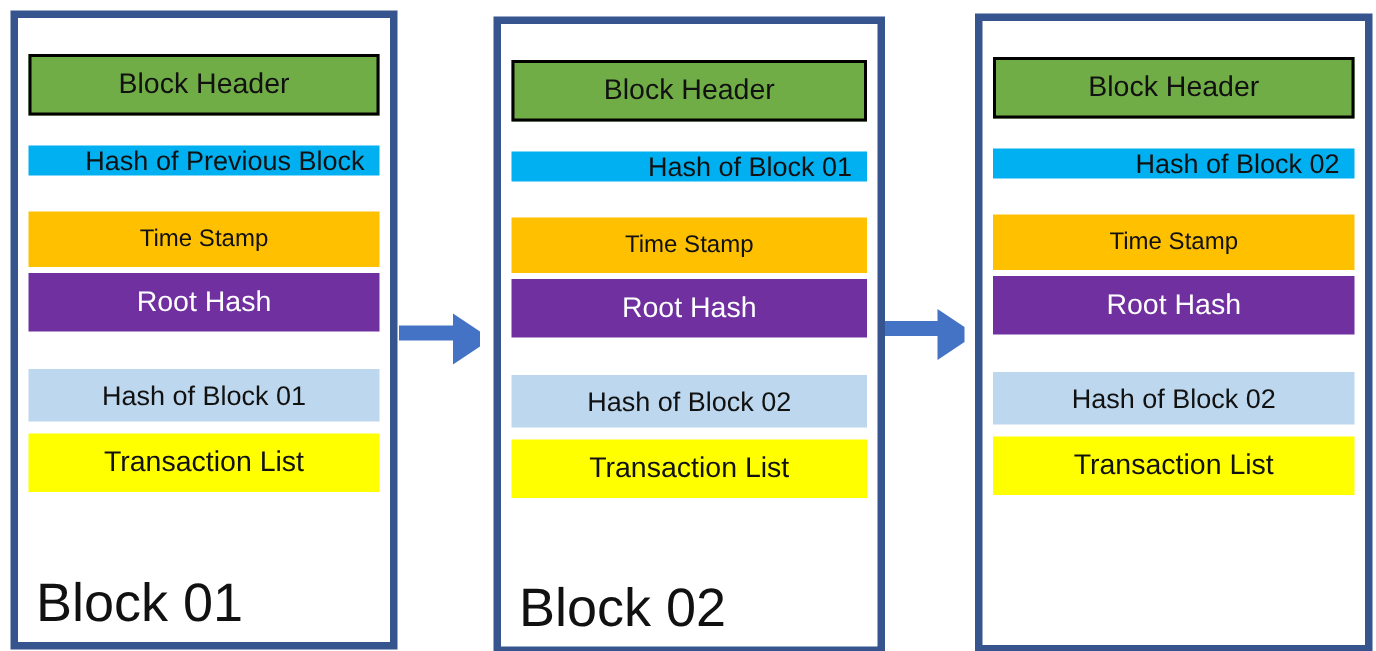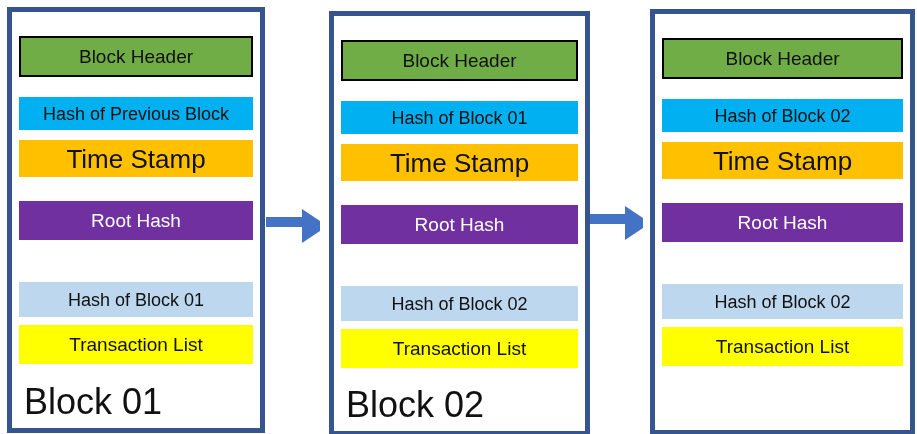--- a/index.html
+++ b/index.html
@@ -49,35 +49,36 @@
     color: var(--text-black);
   }
   .row-header {
     height: 41px;
     background: var(--header-green);
     border: 2px solid var(--header-border-black);
     margin-bottom: 20px;
     font-size: 19px;
   }
   .row-prev-hash {
-    height: 33px;
+    height: 20px;
     background: var(--prev-hash-cyan);
-    margin-bottom: 10px;
+    margin-bottom: 24px;
+    justify-content: flex-end;
   }
   .row-timestamp {
     height: 37px;
     background: var(--timestamp-orange);
-    margin-bottom: 24px;
-    font-size: 26px;
+    margin-bottom: 4px;
+    font-size: 16px;
   }
   .row-root-hash {
     height: 39px;
     background: var(--root-hash-purple);
     color: var(--root-hash-text-white);
-    margin-bottom: 42px;
+    margin-bottom: 25px;
     font-size: 19px;
   }
   .row-block-hash {
     height: 35px;
     background: var(--block-hash-lightblue);
     margin-bottom: 8px;
   }
   .row-translist {
     height: 39px;
     background: var(--transaction-yellow);

